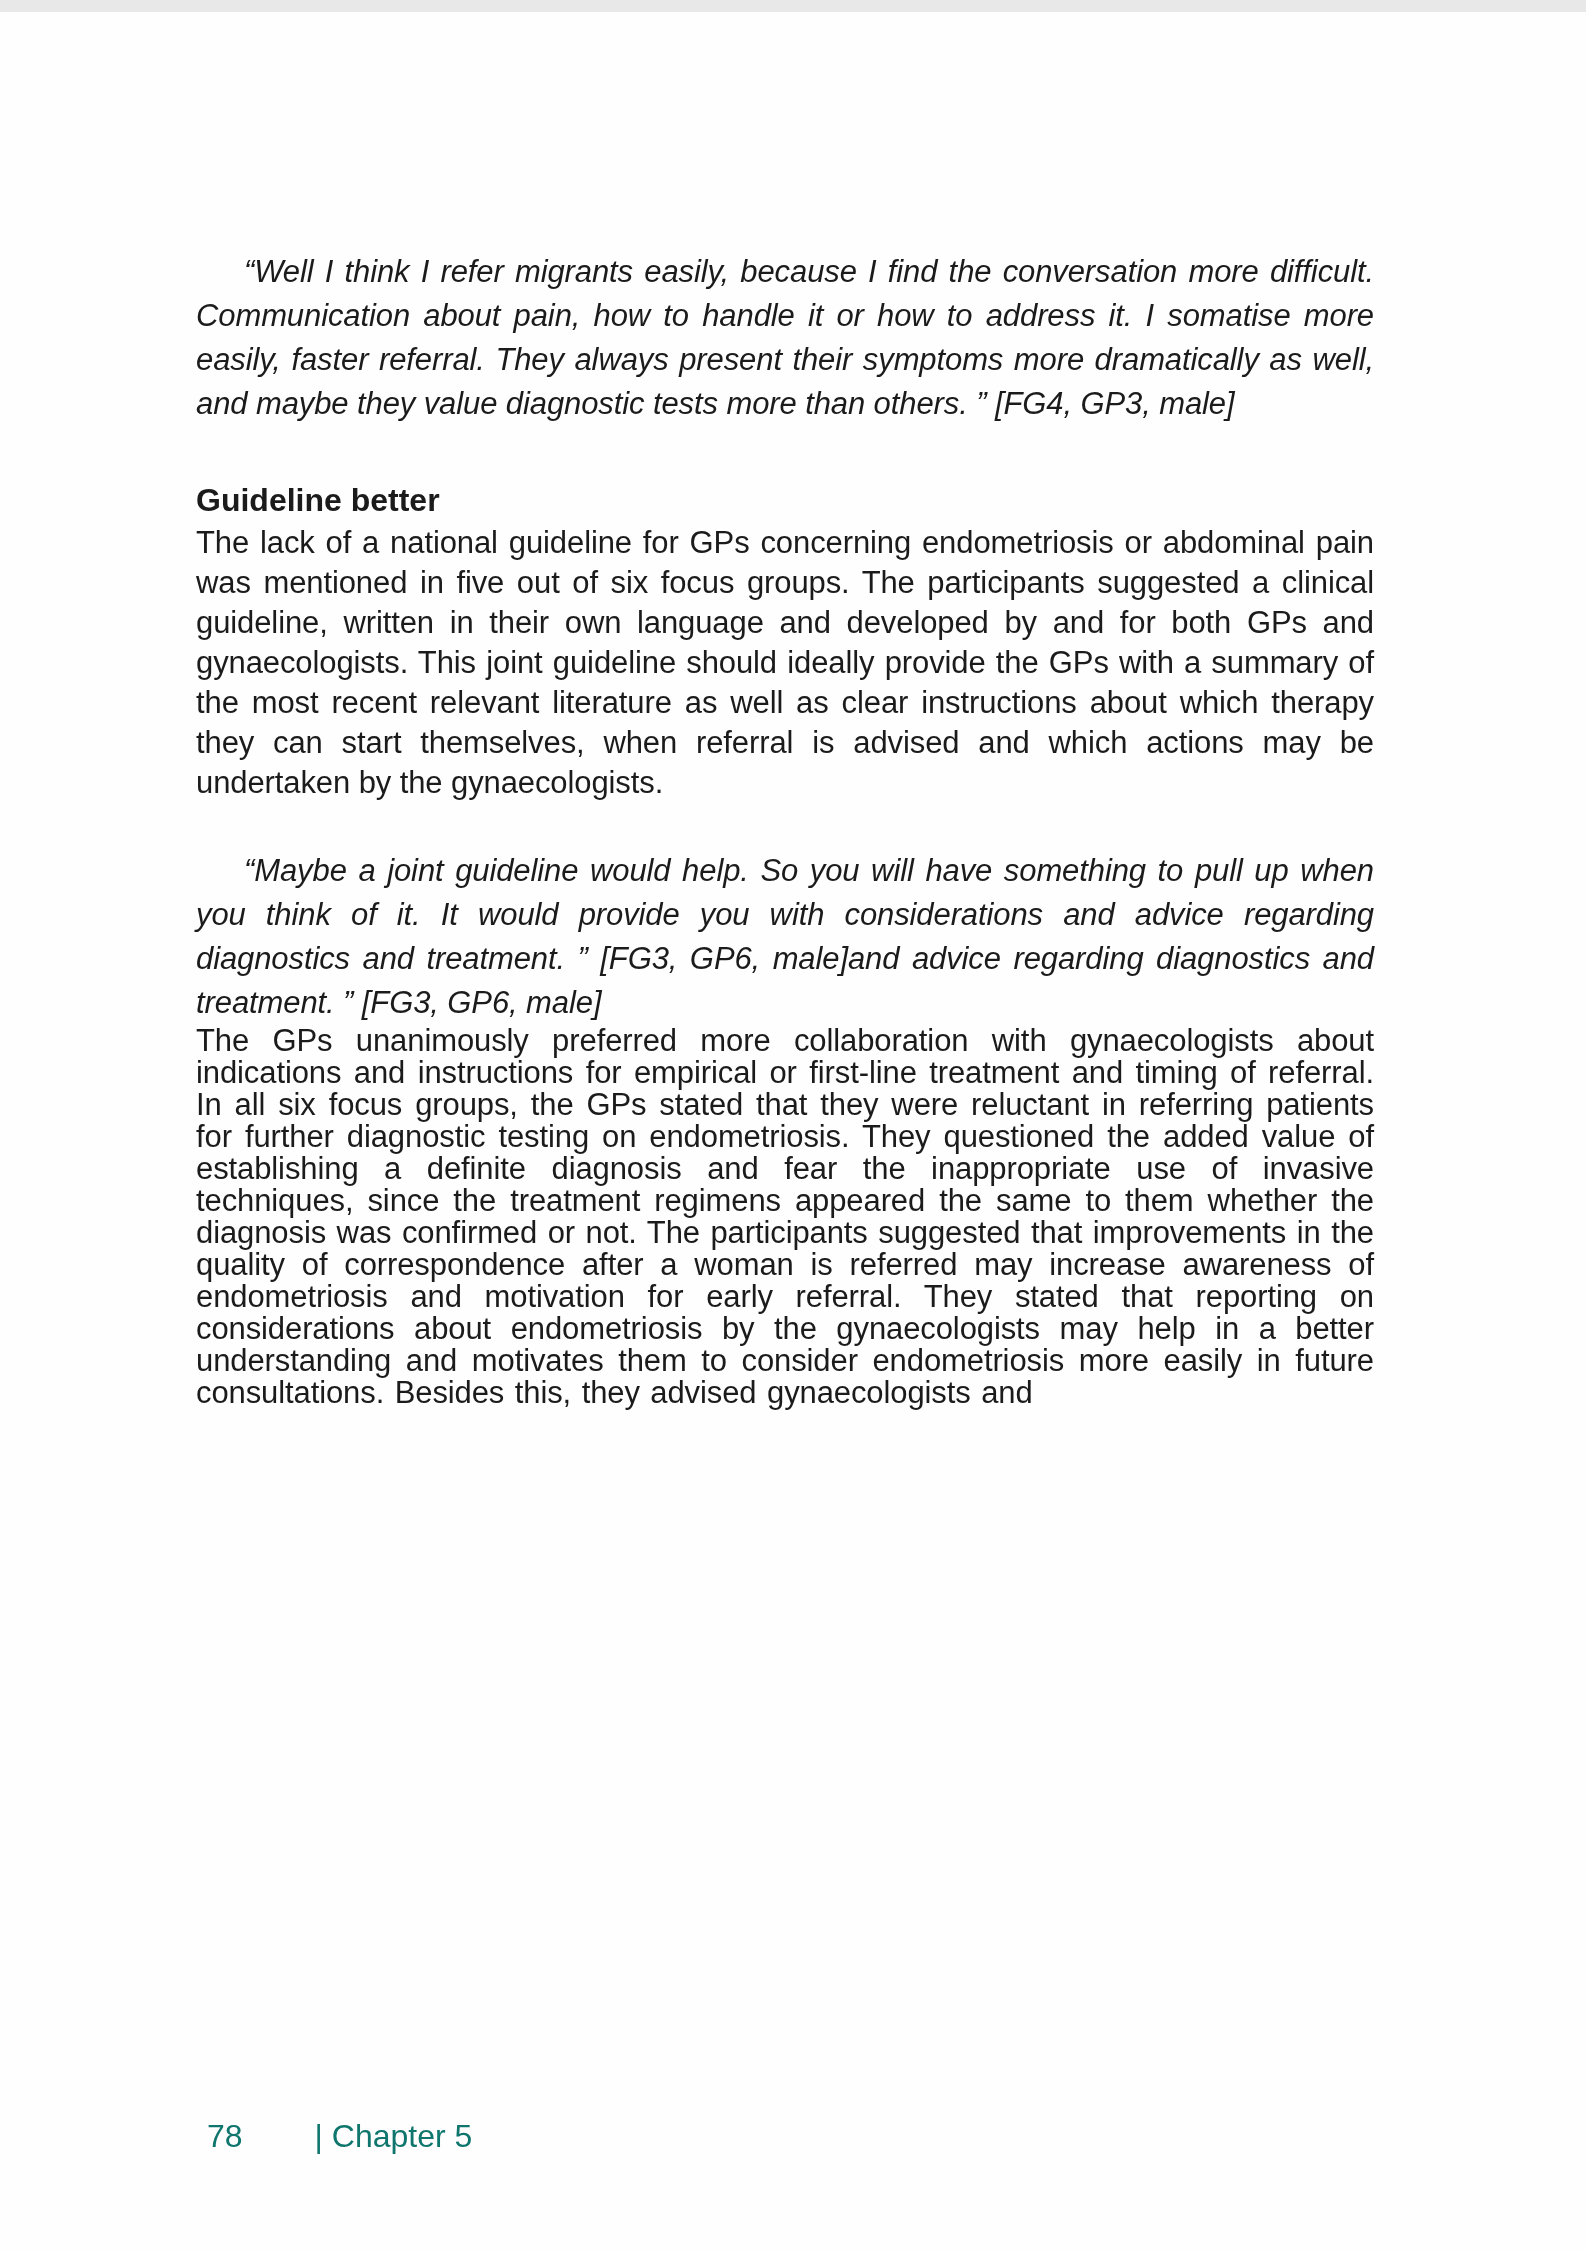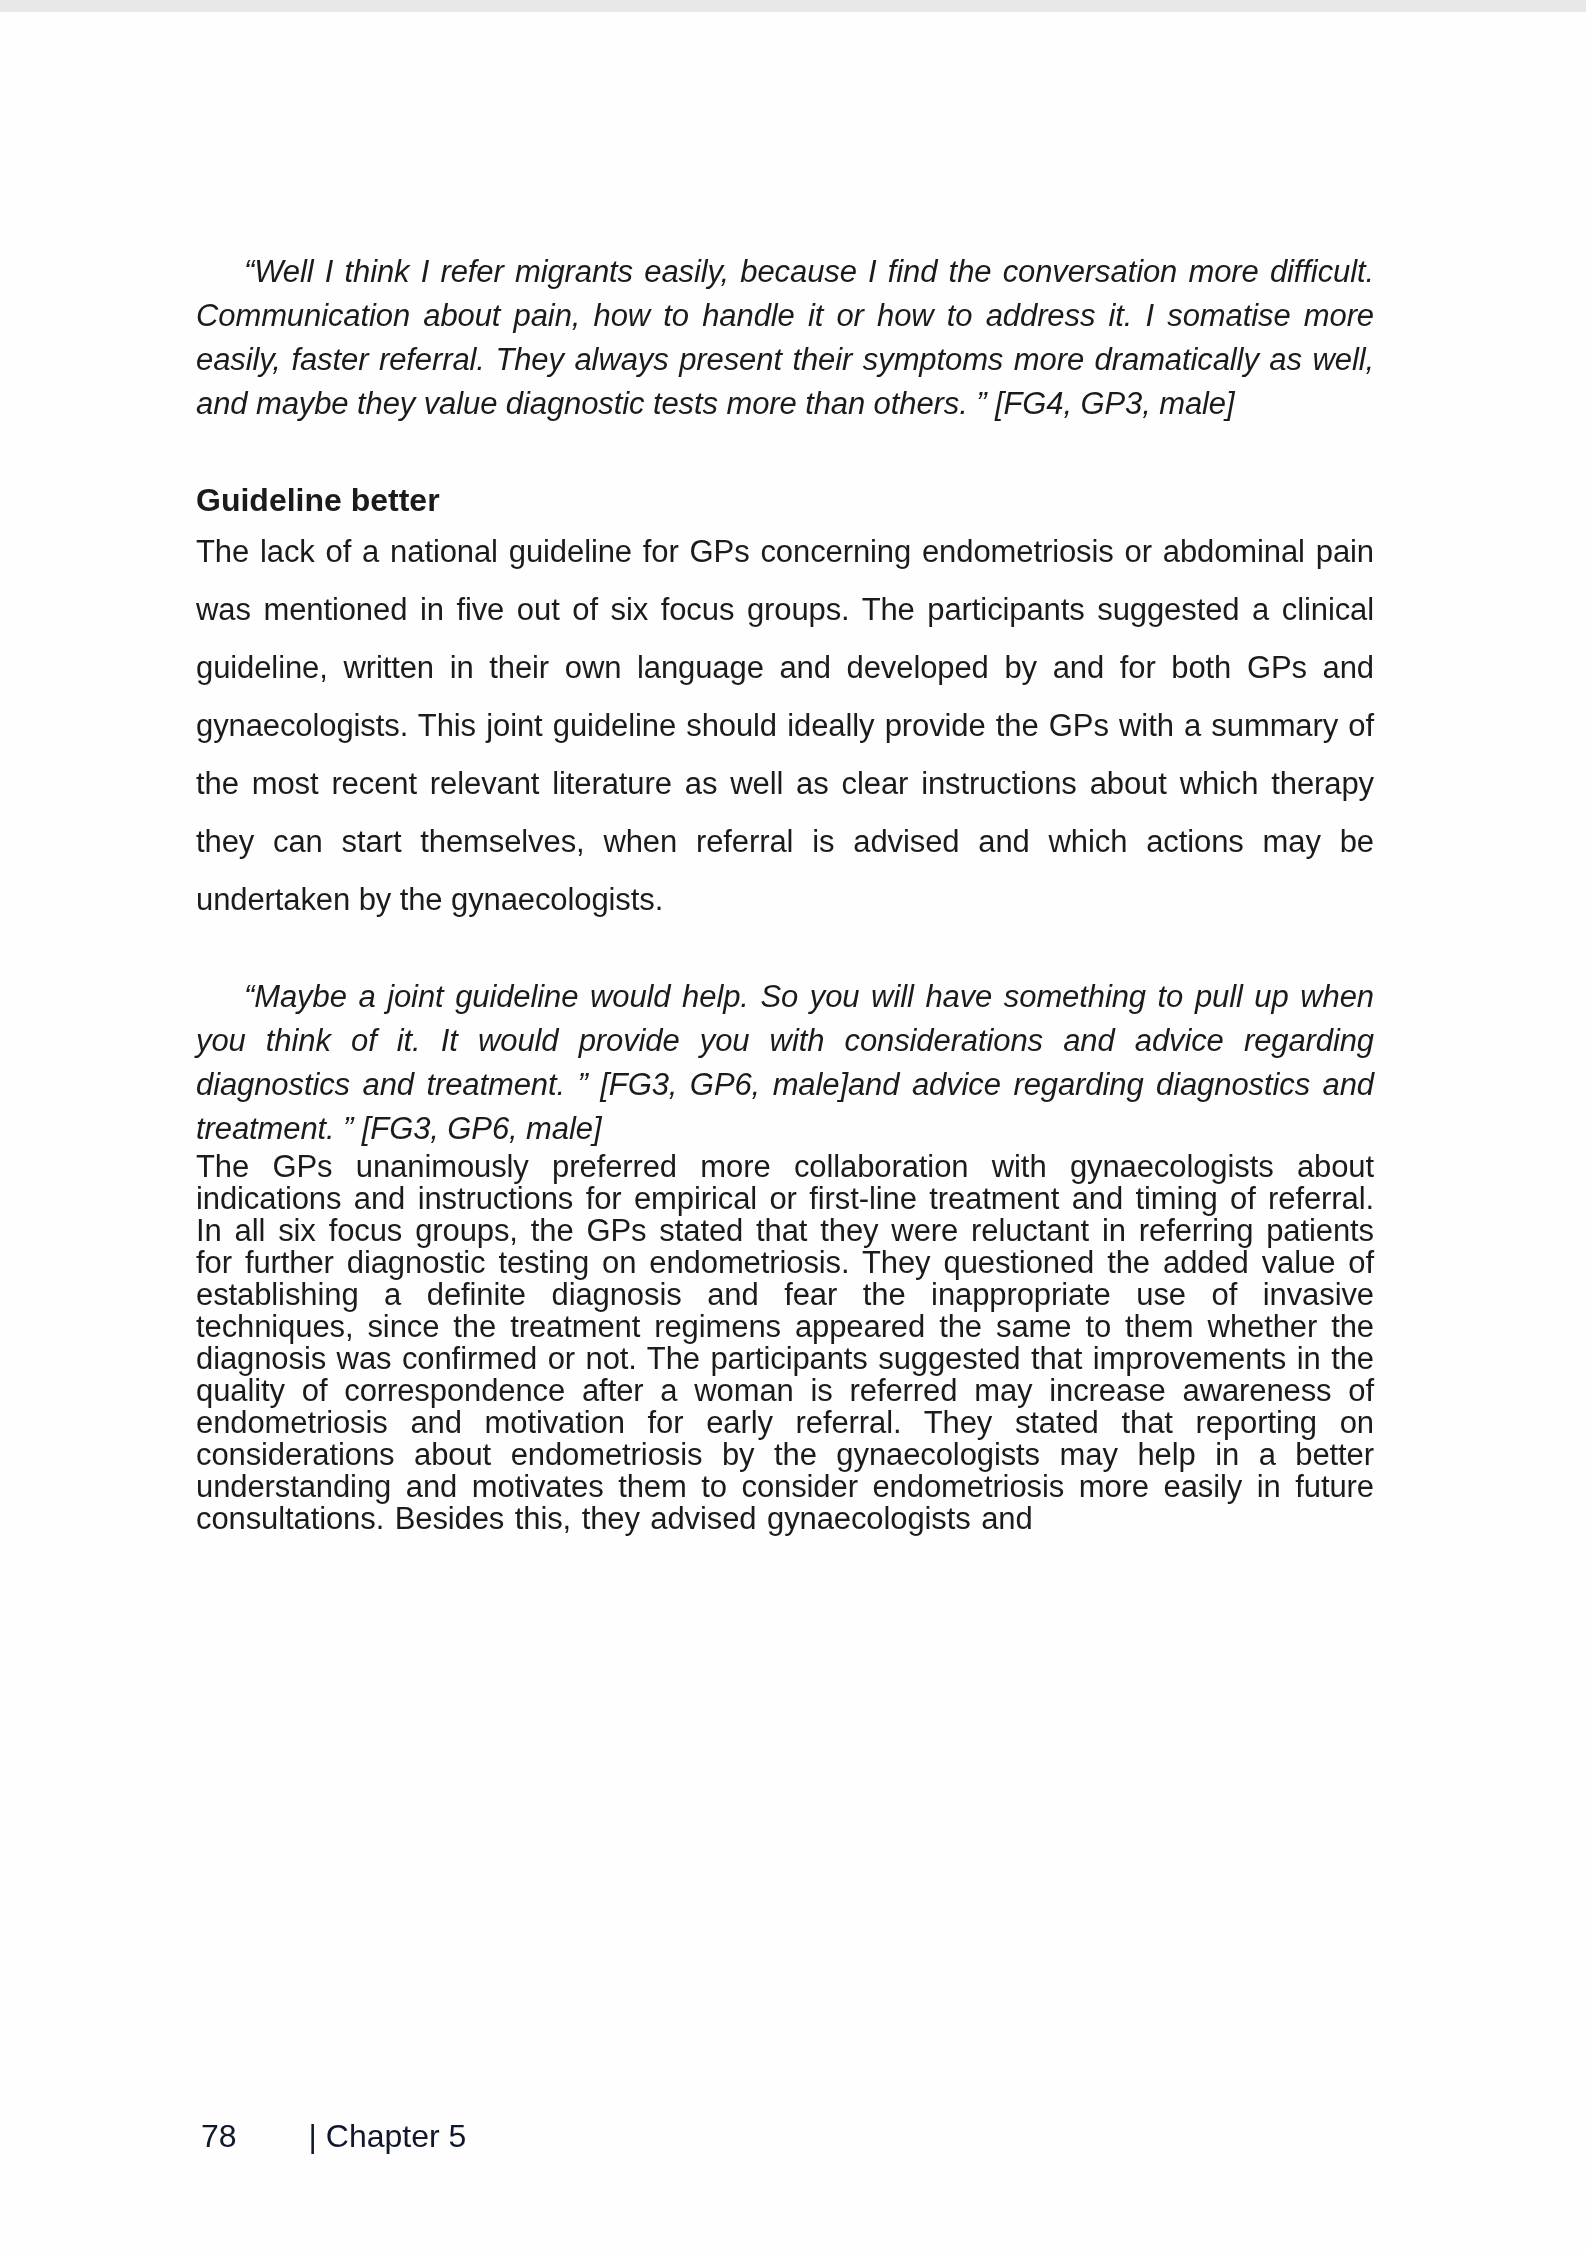--- a/index.html
+++ b/index.html
@@ -42,30 +42,30 @@
     font-weight: 600;
     margin: 52px 0 0 0;
     text-align: left;
   }
   .para {
     font-size: 31px;
     letter-spacing: -0.1px;
     text-align: justify;
     margin: 0;
   }
-  .para.tight { line-height: 58px; }
+  .para.tight { line-height: 40px; }
   .para.loose { line-height: 32px; word-spacing: 2px; }
   .section-heading:first-child { margin-top: 0; }
   .footer {
     position: absolute;
-    left: 201px;
+    left: 207px;
     top: 2103px;
     font-size: 32px;
     line-height: 42px;
-    color: #0f172a;
+    color: #0f766e;
     white-space: nowrap;
   }
   .footer .chapter {
     margin-left: 72px;
   }
 </style>
 </head>
 <body>
 
 <div class="page">

